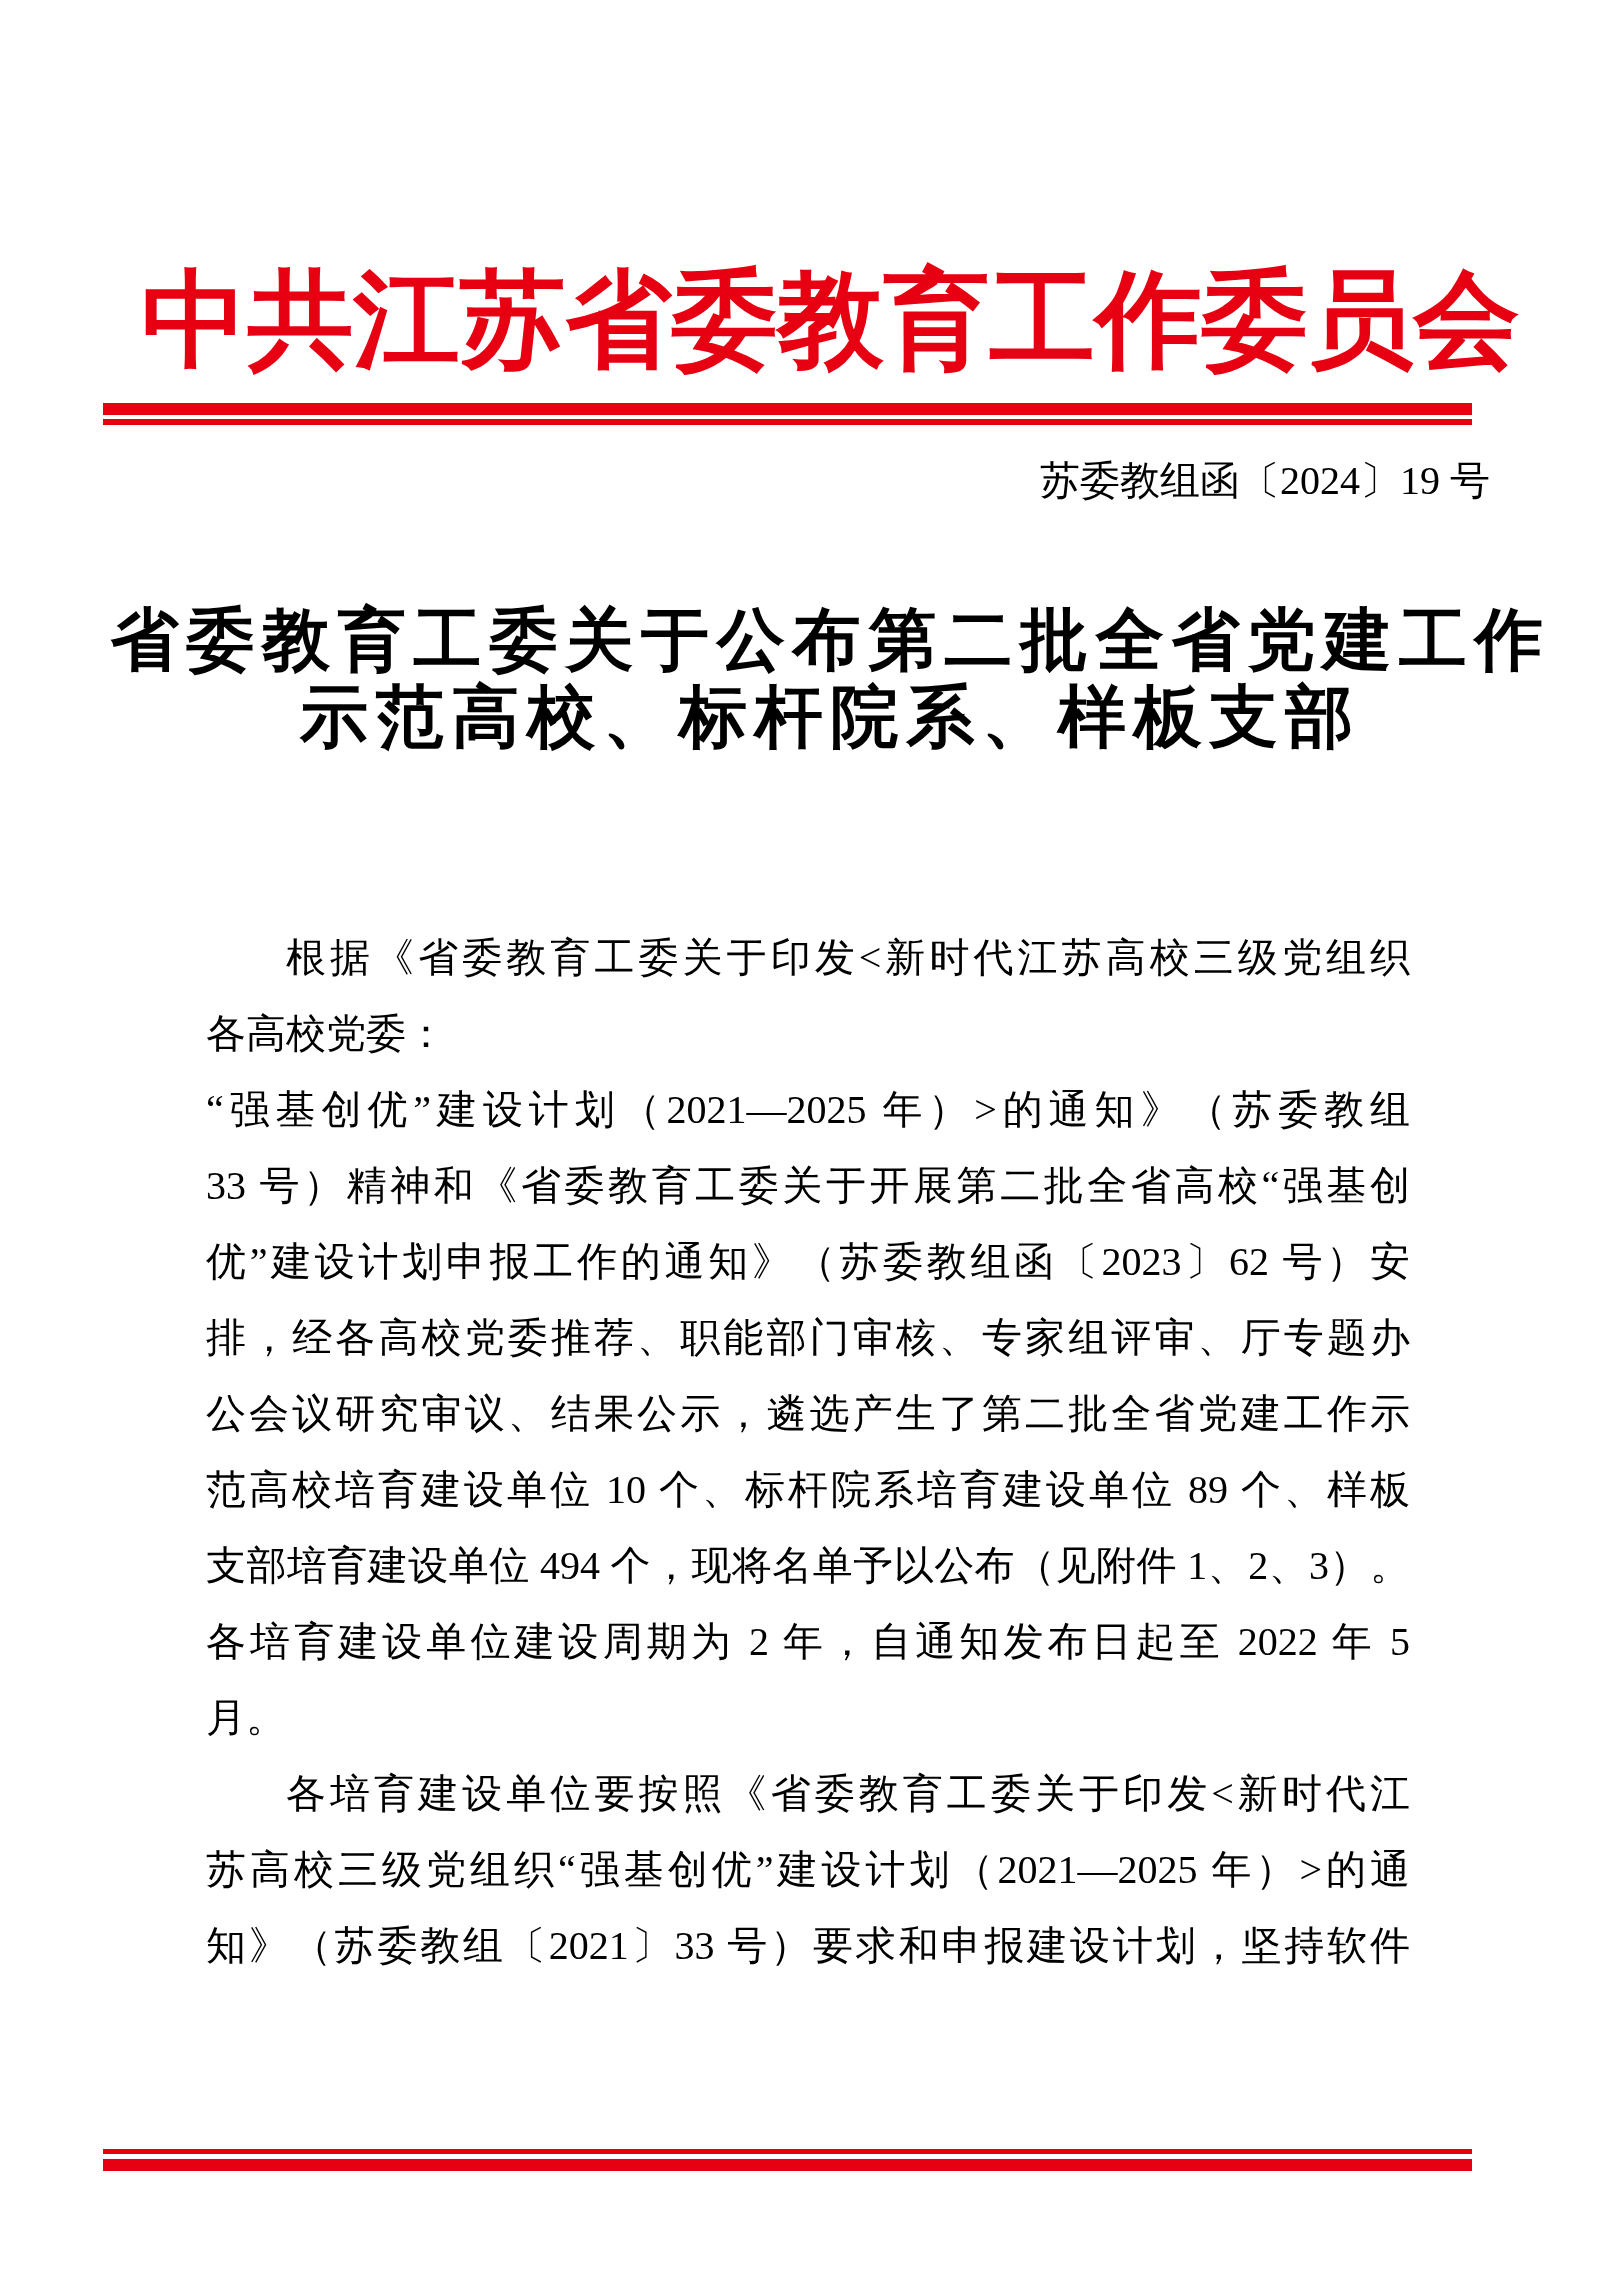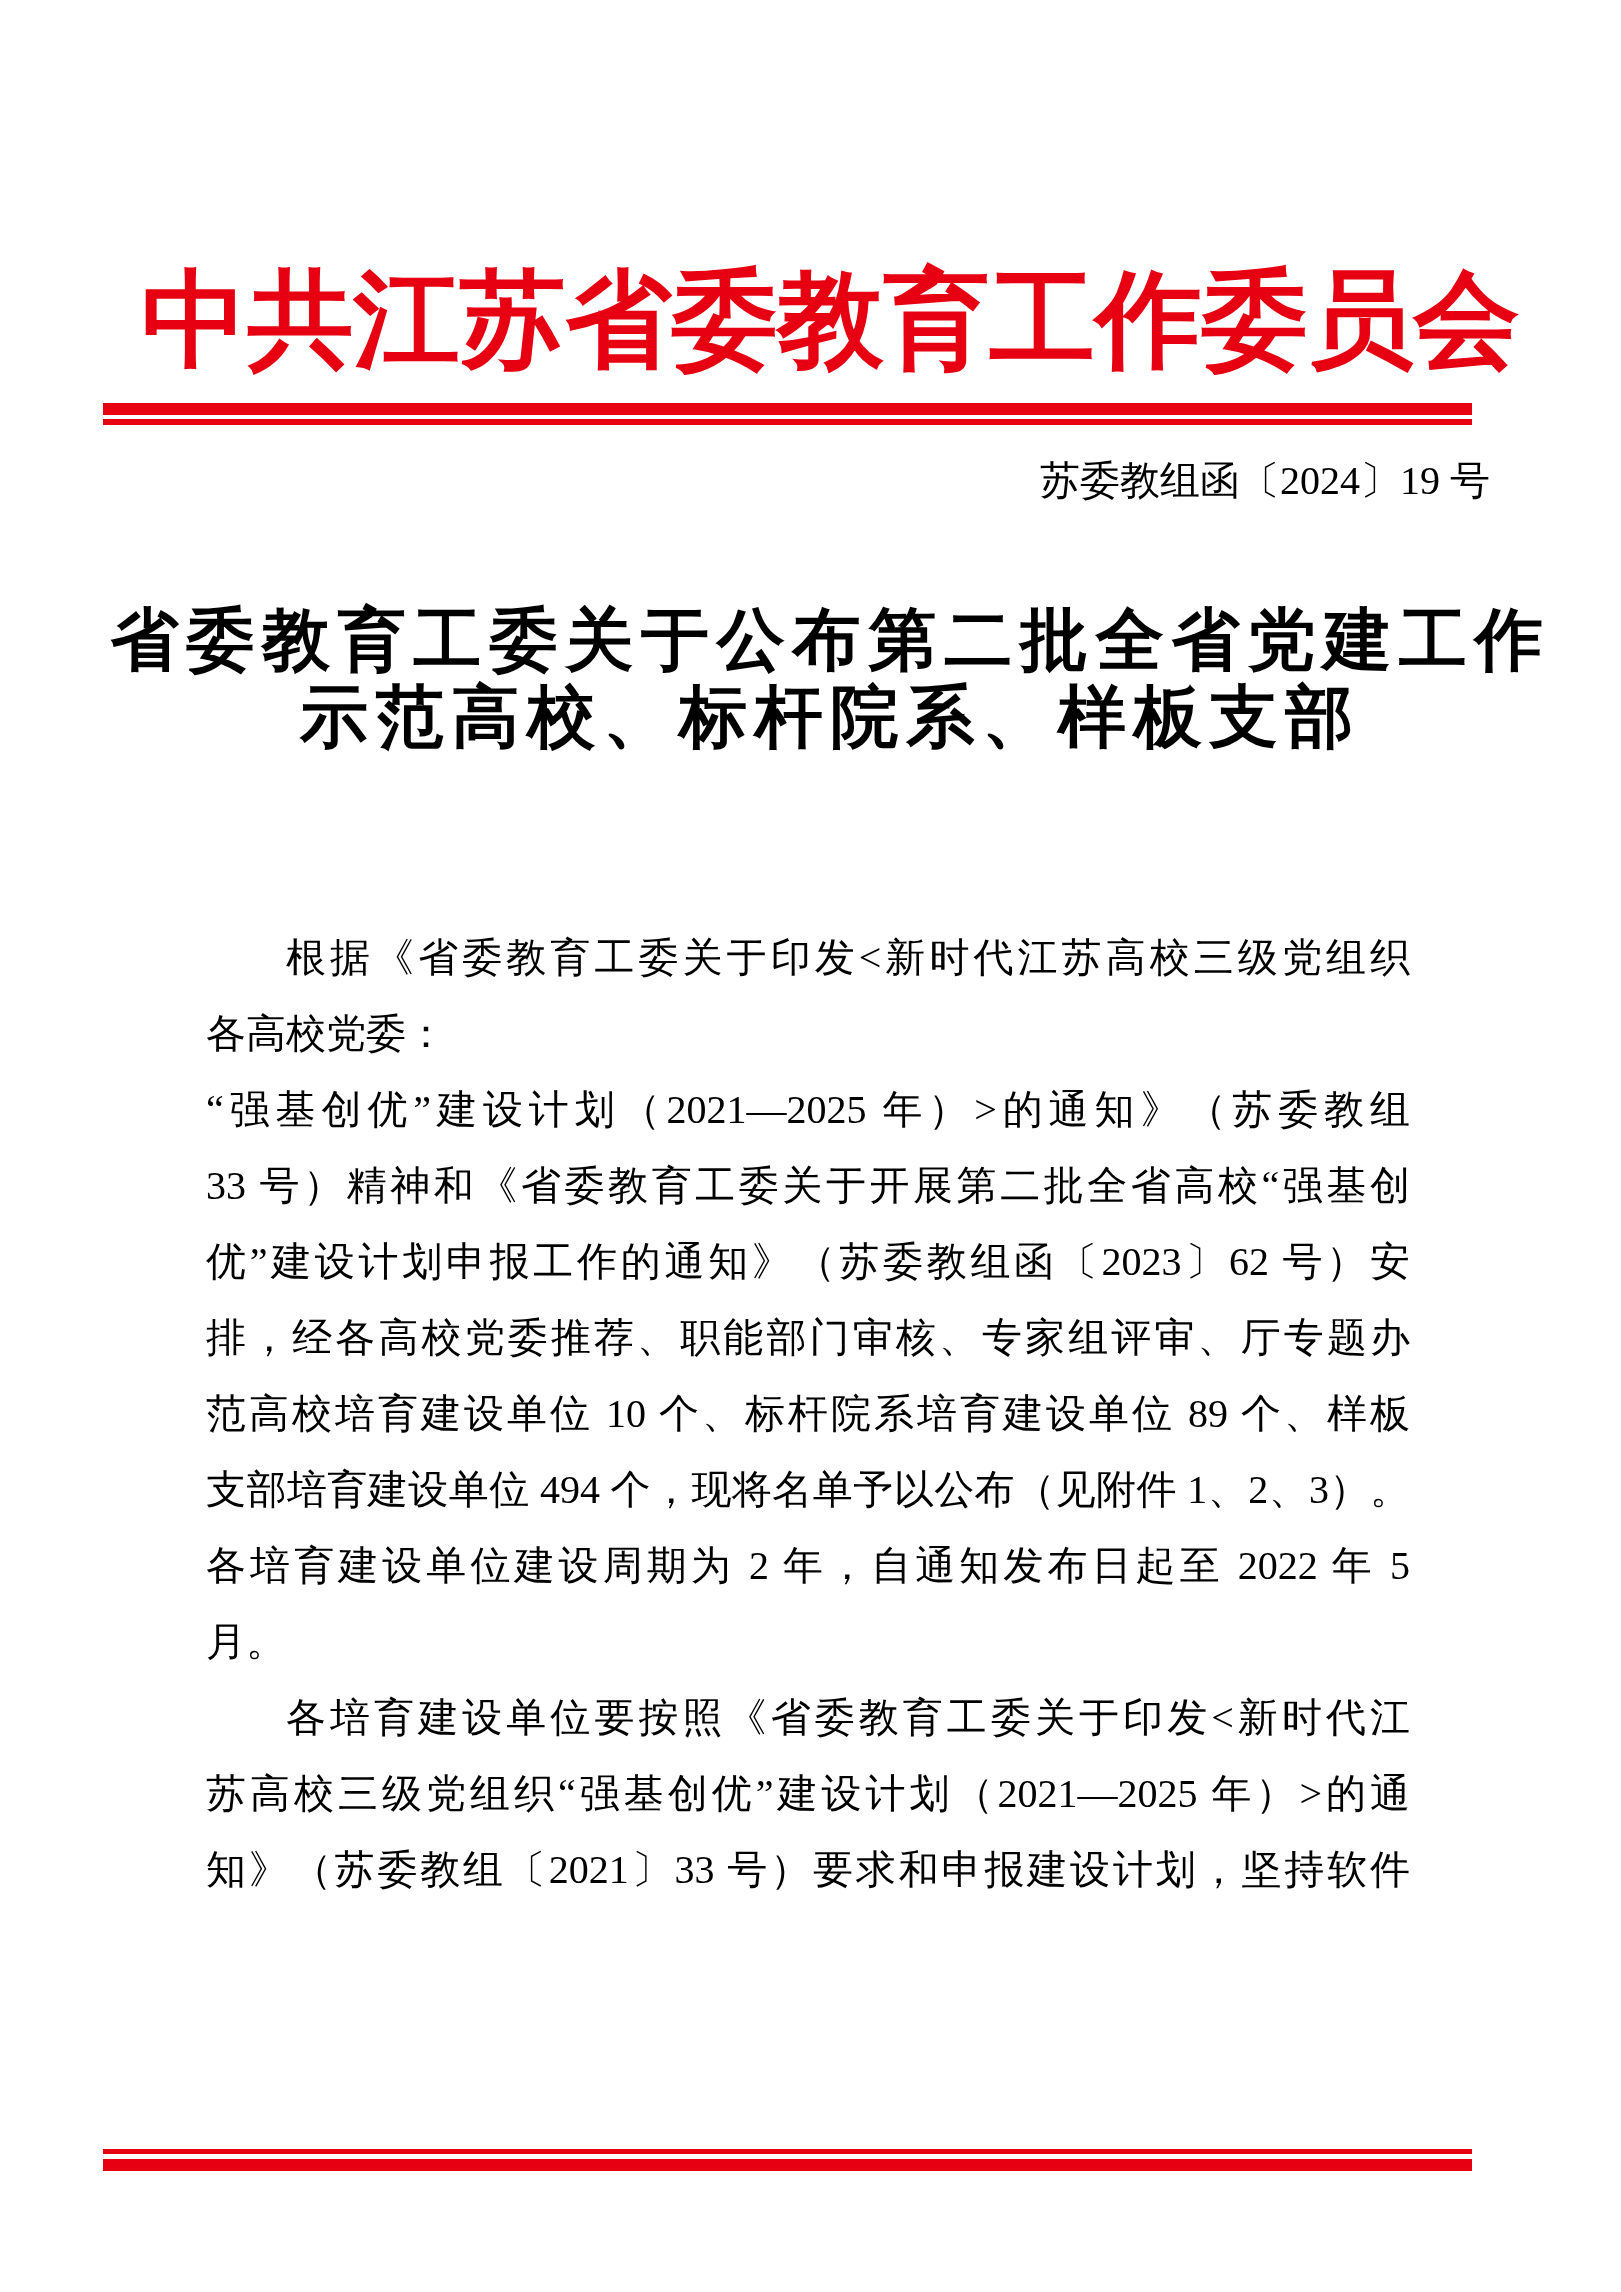--- a/index.html
+++ b/index.html
@@ -91,20 +91,21 @@
     <div>示范高校、标杆院系、样板支部</div>
   </div>
 
   <div class="body-text">
       <div class="bline justify indent">根据《省委教育工委关于印发&lt;新时代江苏高校三级党组织</div>
       <div class="bline left">各高校党委：</div>
       <div class="bline justify">“强基创优”建设计划（2021—2025 年）&gt;的通知》（苏委教组〔2021〕</div>
       <div class="bline justify">33 号）精神和《省委教育工委关于开展第二批全省高校“强基创</div>
       <div class="bline justify">优”建设计划申报工作的通知》（苏委教组函〔2023〕62 号）安</div>
       <div class="bline justify">排，经各高校党委推荐、职能部门审核、专家组评审、厅专题办</div>
+      <div class="bline justify">公会议研究审议、结果公示，遴选产生了第二批全省党建工作示</div>
       <div class="bline justify">范高校培育建设单位 10 个、标杆院系培育建设单位 89 个、样板</div>
       <div class="bline justify">支部培育建设单位 494 个，现将名单予以公布（见附件 1、2、3）。</div>
       <div class="bline justify">各培育建设单位建设周期为 2 年，自通知发布日起至 2022 年 5</div>
       <div class="bline left">月。</div>
       <div class="bline justify indent">各培育建设单位要按照《省委教育工委关于印发&lt;新时代江</div>
       <div class="bline justify">苏高校三级党组织“强基创优”建设计划（2021—2025 年）&gt;的通</div>
       <div class="bline justify">知》（苏委教组〔2021〕33 号）要求和申报建设计划，坚持软件</div>
     </div>
 
   <div class="rule rule-bottom">

